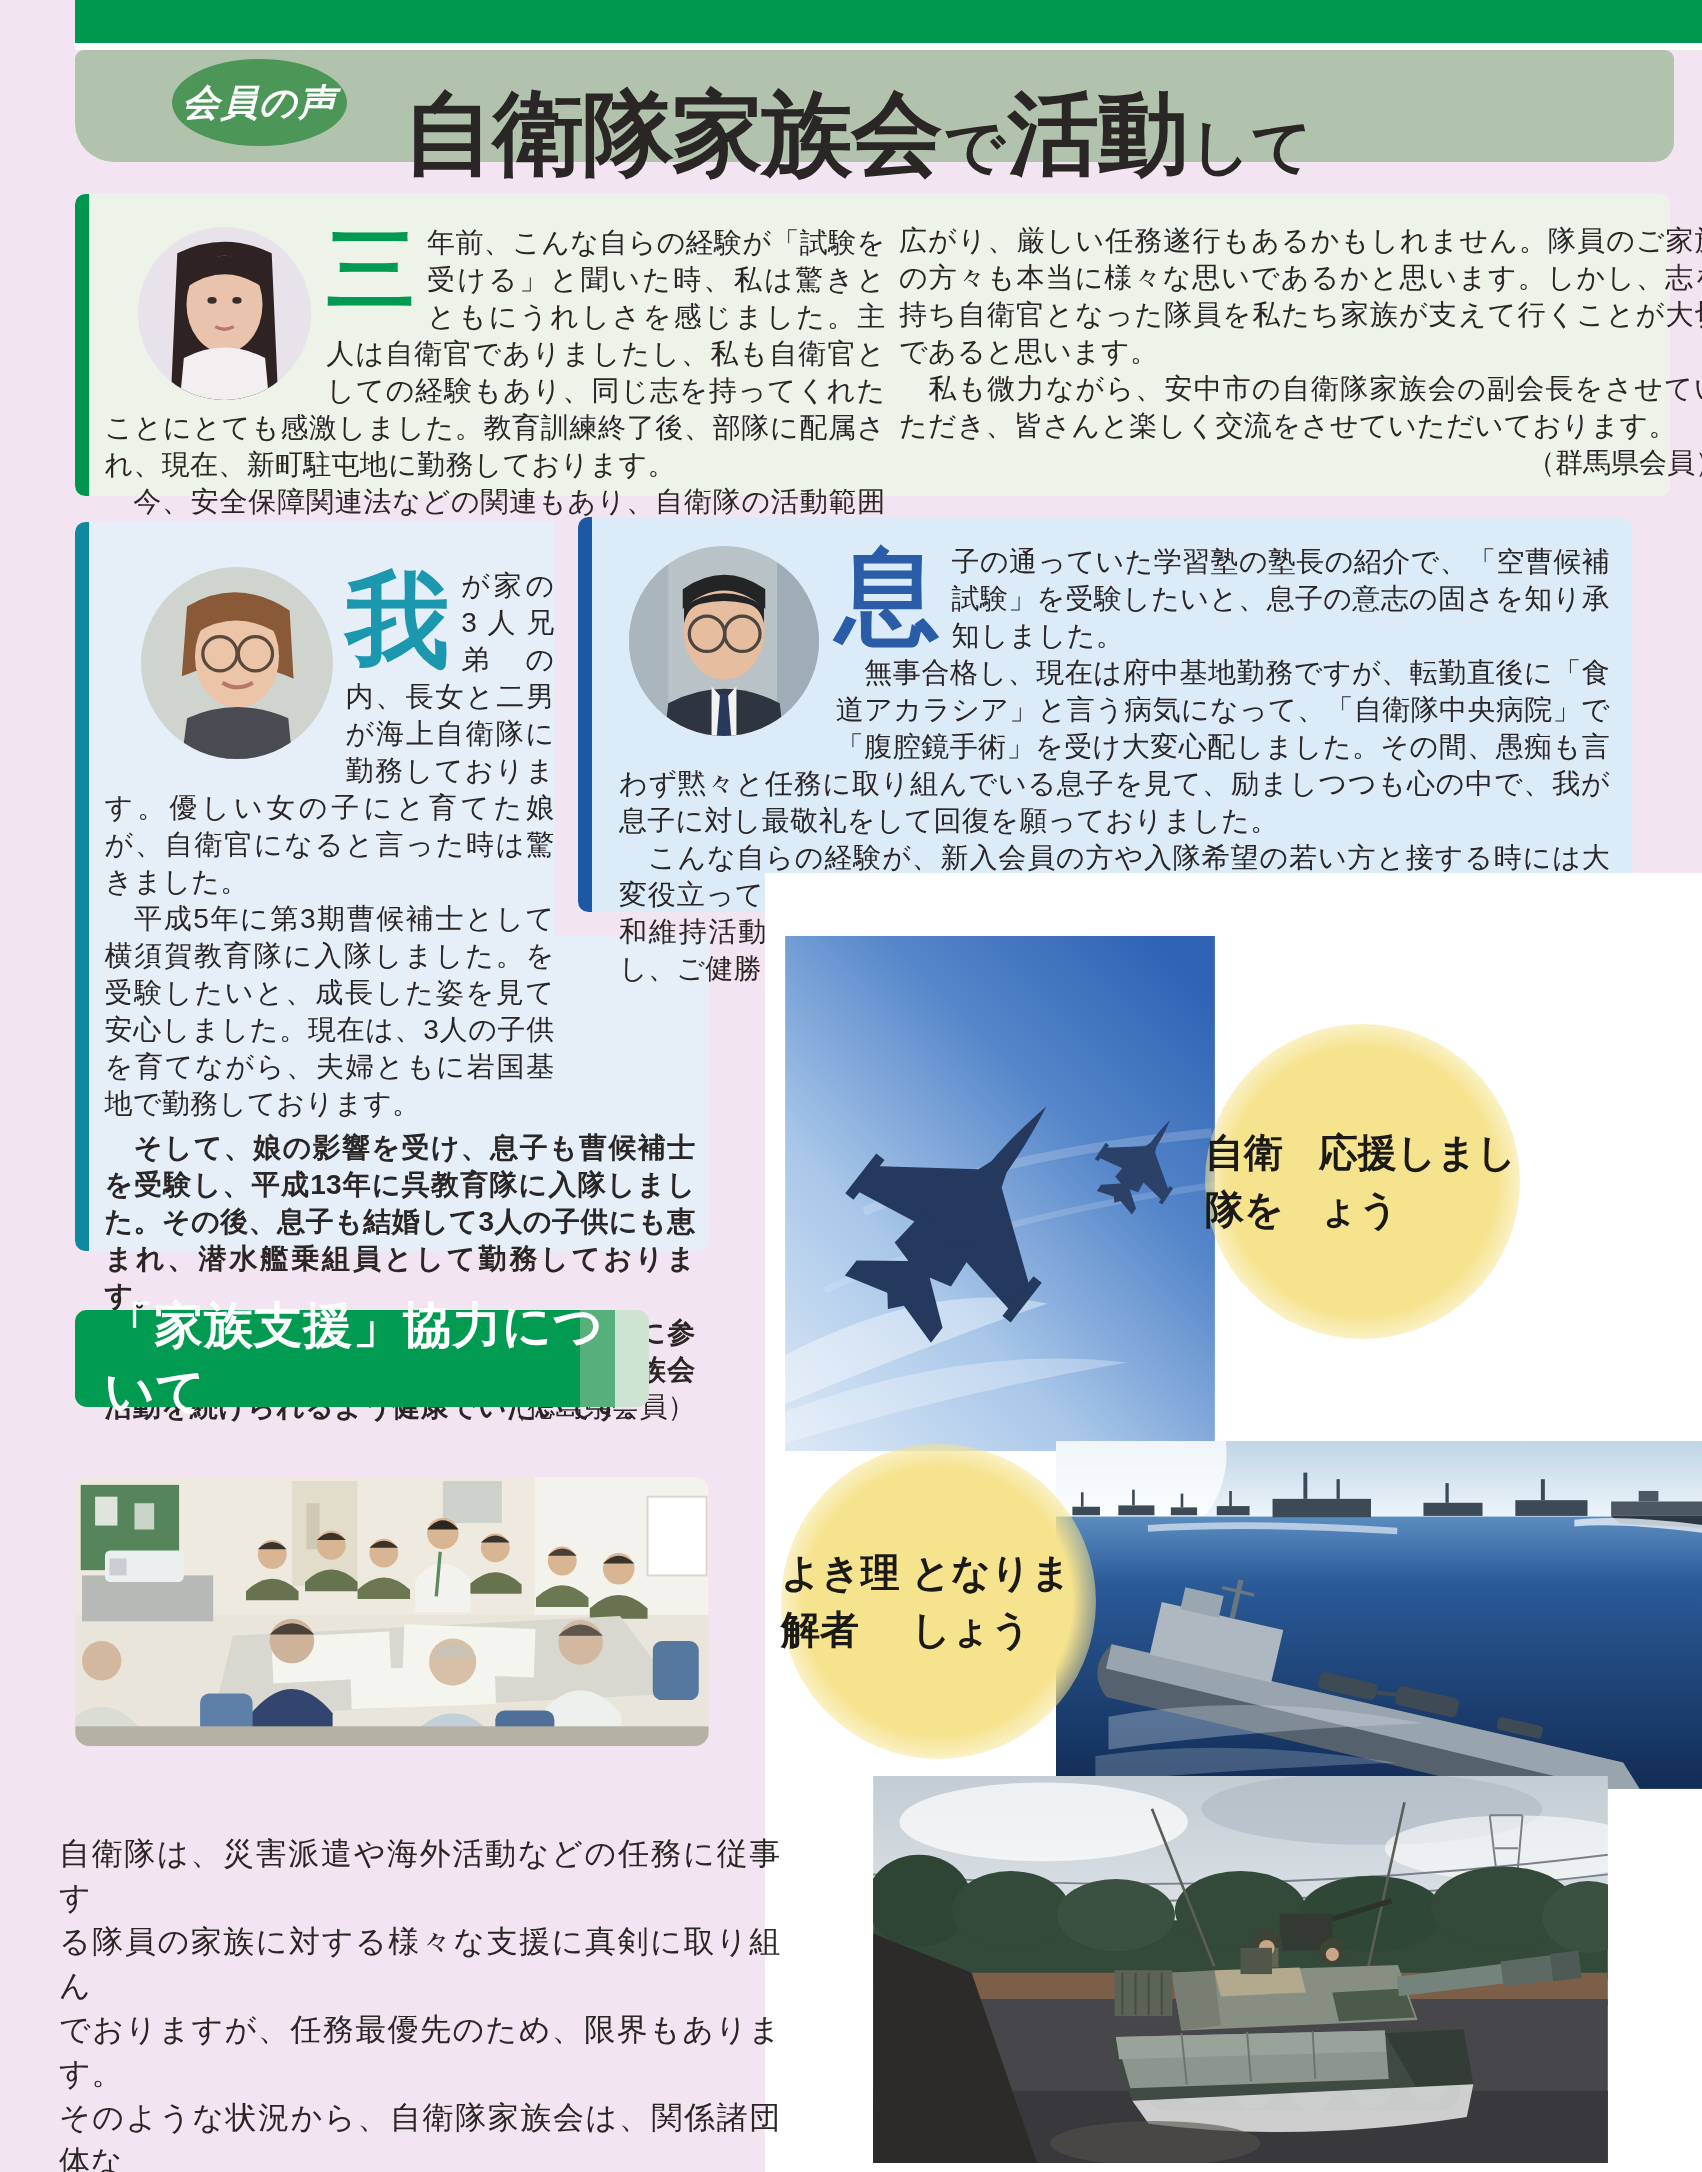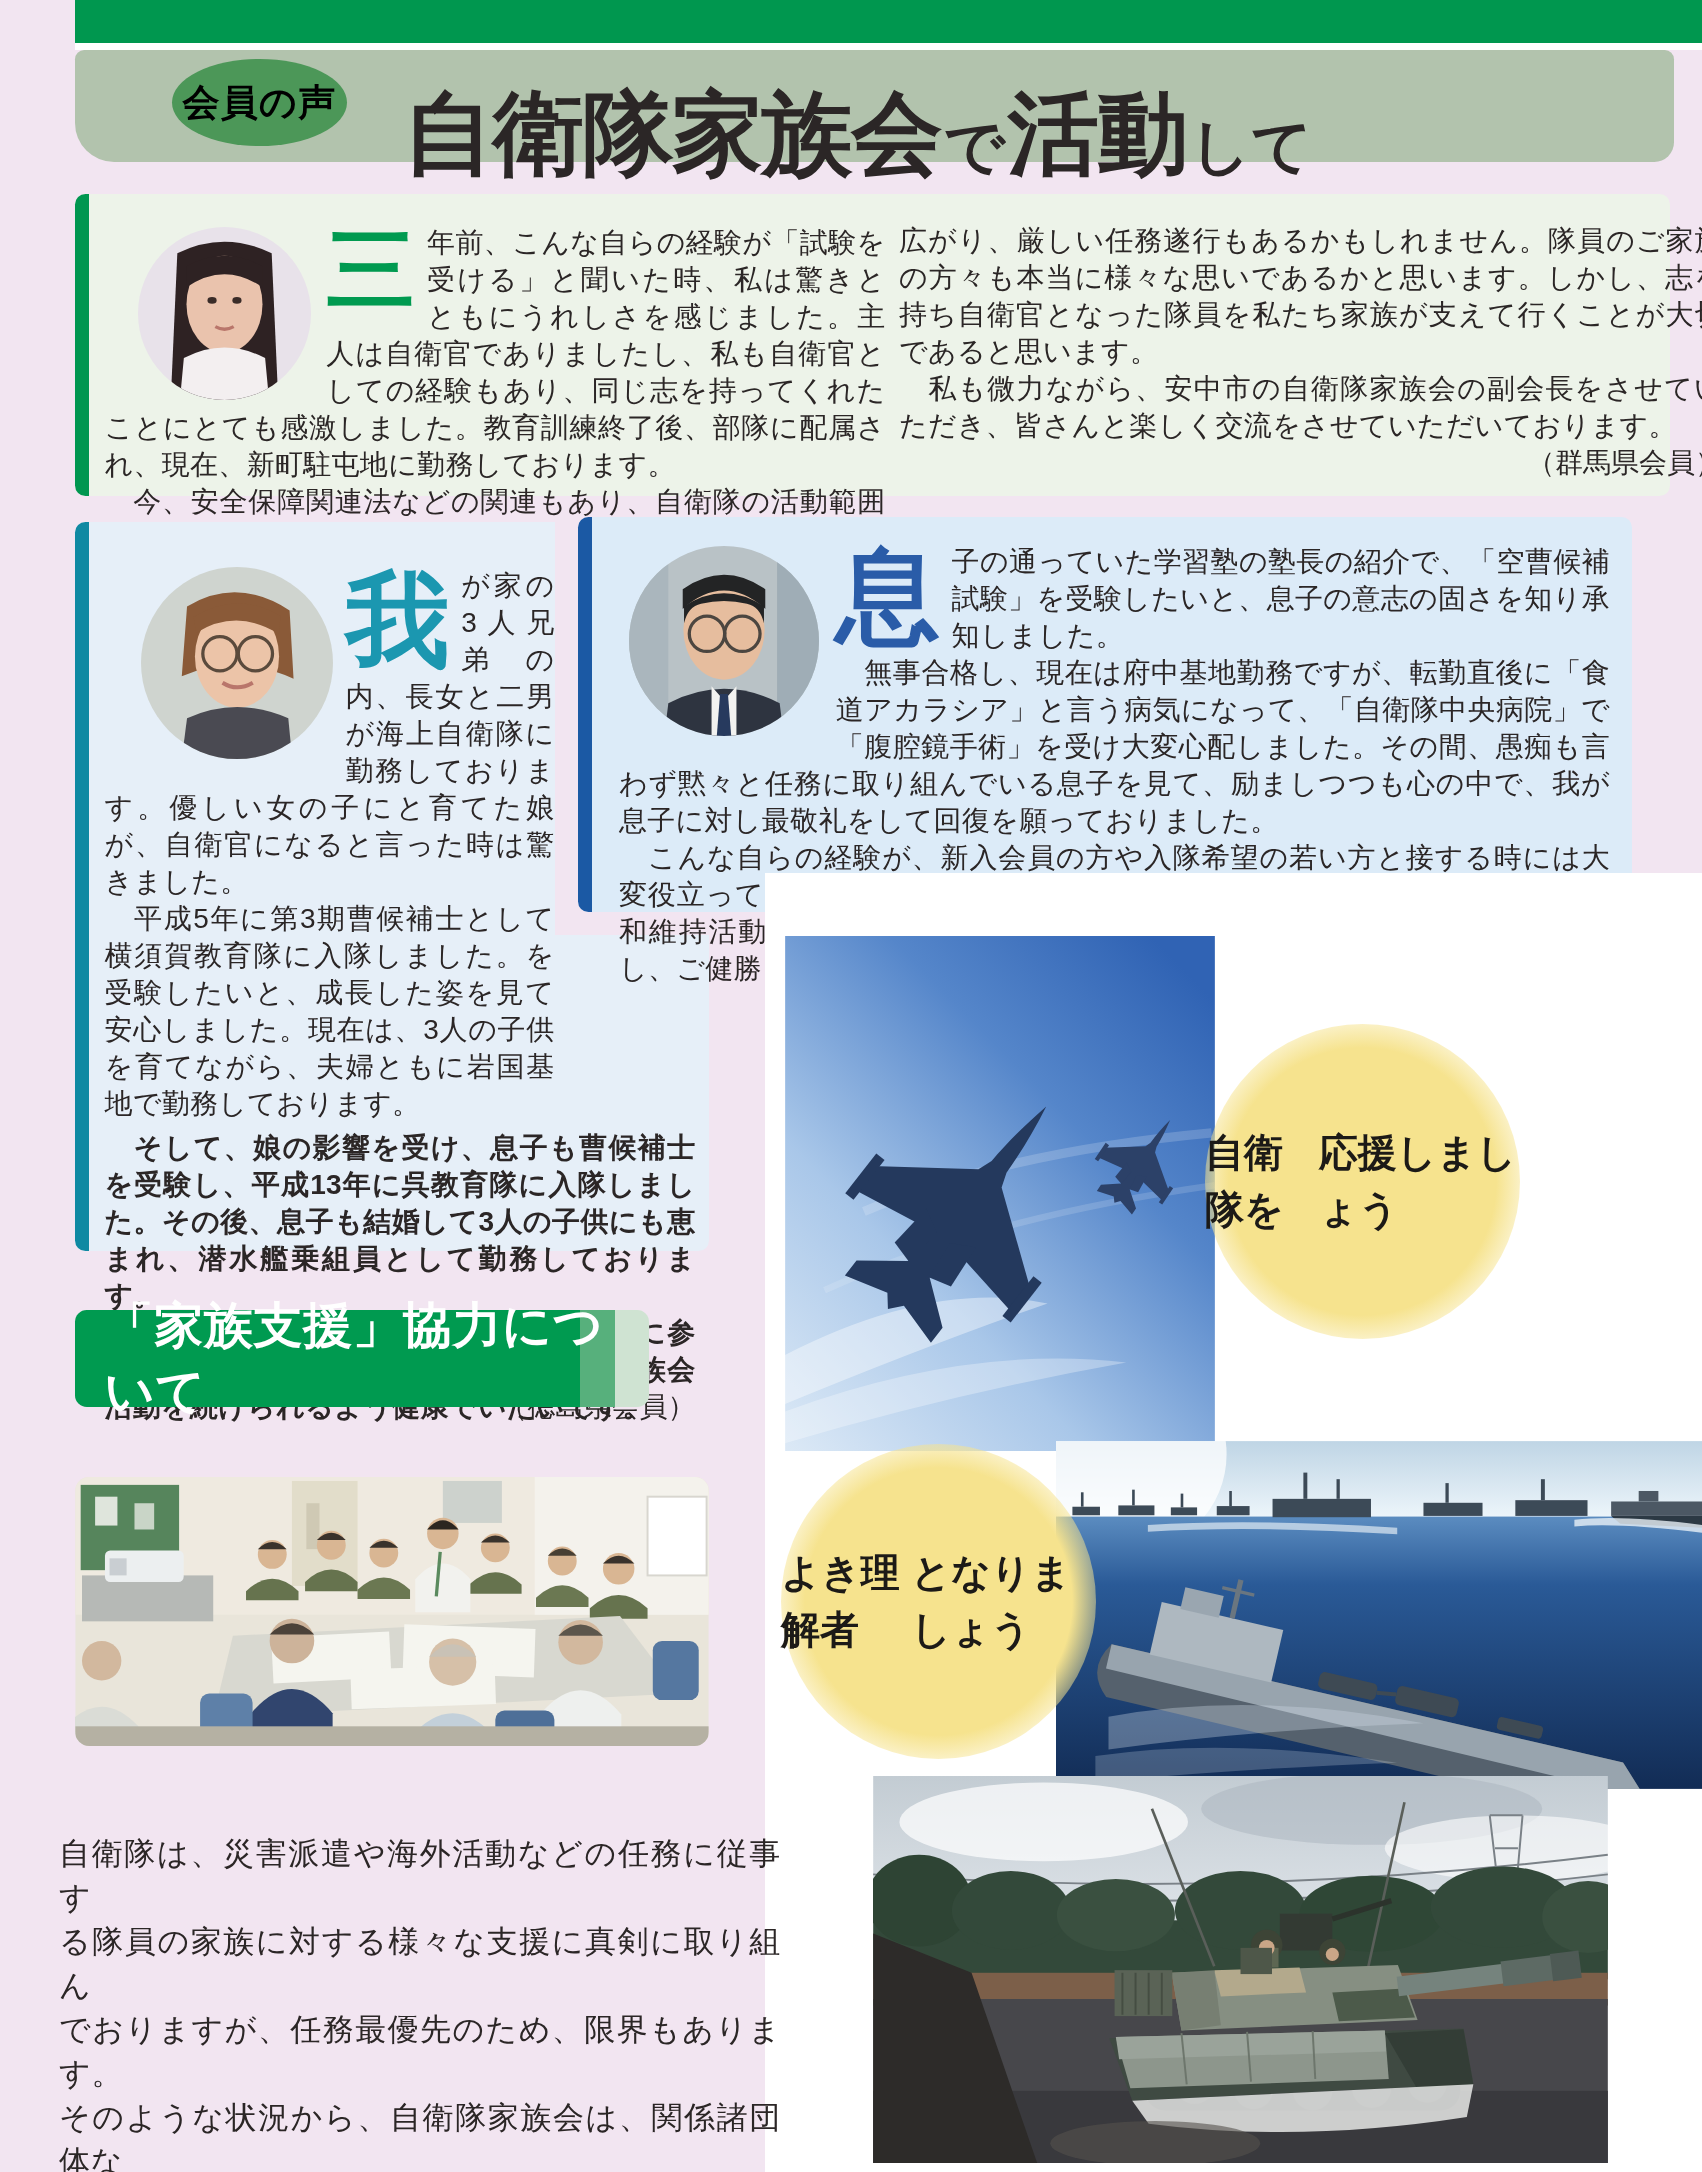--- a/index.html
+++ b/index.html
@@ -11,21 +11,21 @@
     color:#2b2626;
   }
   .abs{position:absolute;}
   
   #topbar{left:75px;top:0;width:1627px;height:43px;background:#00974f;}
   #topbar-gap{left:75px;top:43px;width:1627px;height:6.6px;background:#ffffff;}
   #banner{left:75px;top:50px;width:1599px;height:112px;background:#b2c3ad;
           border-radius:9.2px 9.2px 19.7px 39px;}
   #badge{left:97px;top:9.2px;width:175px;height:87px;background:#4c9758;border-radius:50%;
          display:flex;align-items:center;justify-content:center;}
-  #badge span{color:#000000;font-size:37px;font-weight:bold;letter-spacing:1.3px;}
+  #badge span{color:#ffffff;font-size:37px;font-weight:bold;letter-spacing:1.3px;font-style:italic;}
   #title{left:328px;top:0;height:136px;display:flex;align-items:flex-end;padding-bottom:6.6px;}
   #title .big{font-size:91px;font-weight:900;line-height:1;letter-spacing:-1.3px;}
   #title .small{font-size:60px;font-weight:900;line-height:1;padding:0 2.6px 2.6px 2.6px;}
   
   .tbox{border-radius:10.5px;}
   #box-gunma{left:75px;top:194px;width:1595px;height:302px;background:#edf3e9;}
   #box-gunma .sidebar{background:#009650;}
   #box-tokushima{left:75px;top:522px;width:634px;height:729px;background:#e6eff8;}
   #box-tokushima .sidebar{background:#0f89a2;}
   #tokyo-wrap{left:555px;top:517px;width:1077px;height:418px;background:#f2e5f1;}

